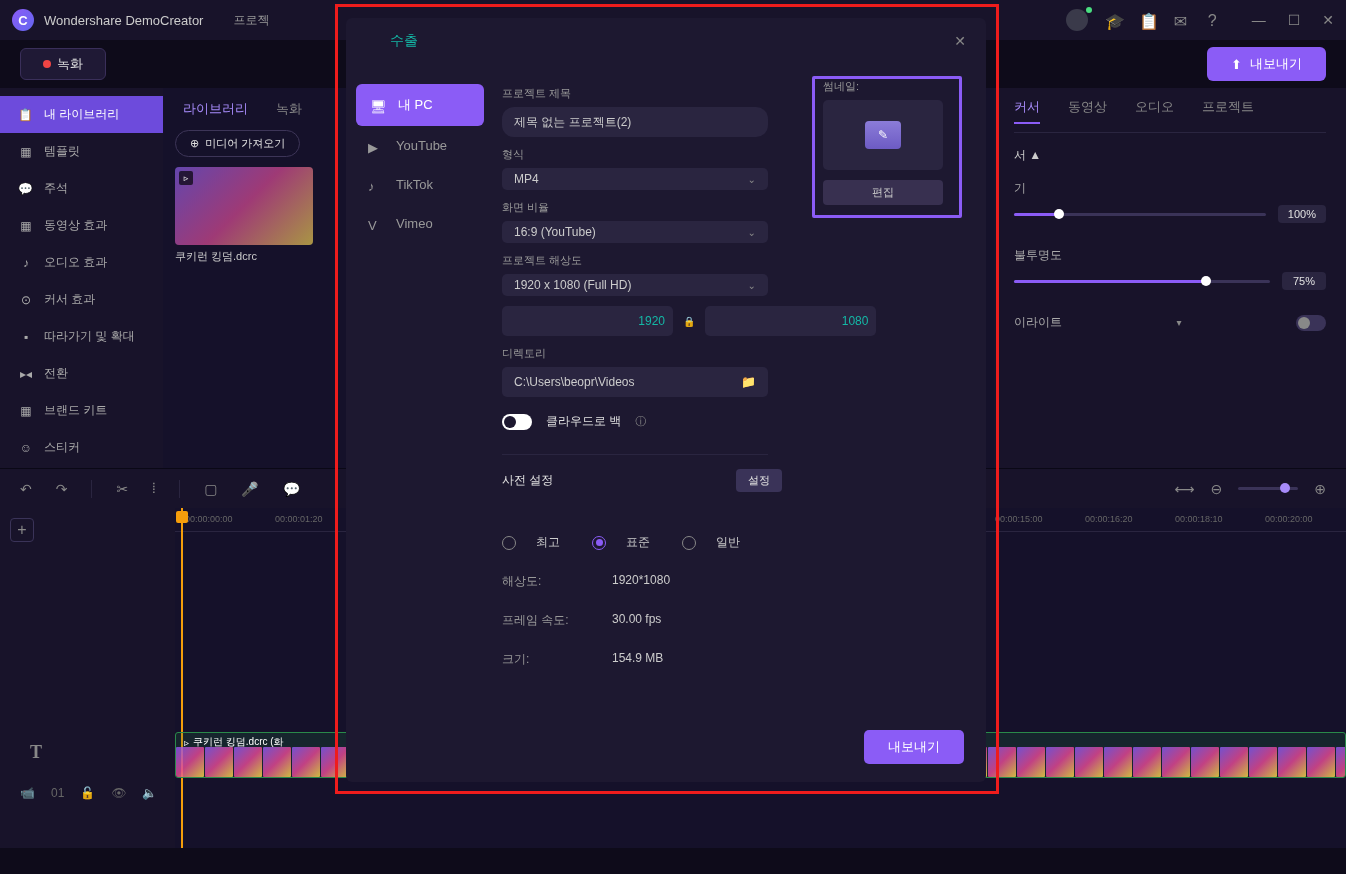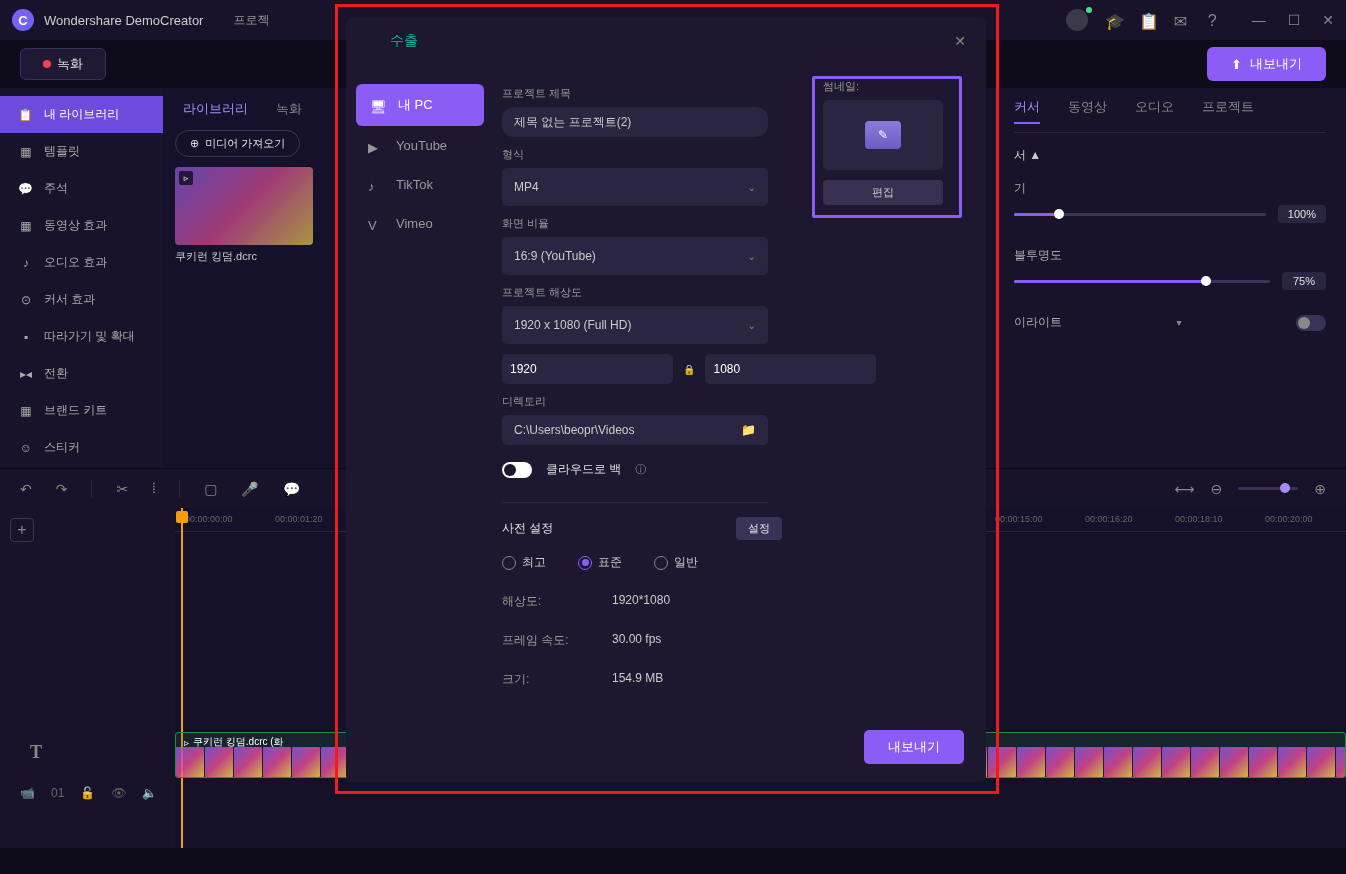--- a/index.html
+++ b/index.html
@@ -92,38 +92,38 @@
     .modal-close { font-size: 14px; color: #888; cursor: pointer; }
     .modal-body { display: flex; flex: 1; }
     .modal-sidebar { width: 148px; padding-top: 20px; }
     .ms-item { display: flex; align-items: center; gap: 10px; padding: 12px 22px; font-size: 13px; color: #999; cursor: pointer; }
     .ms-item.active { background: #8b5cf6; color: #fff; border-radius: 6px; margin: 0 10px; padding: 12px 14px; }
     .ms-icon { width: 18px; height: 12px; display: inline-block; }
     .modal-content { flex: 1; padding: 12px 20px 12px 8px; position: relative; }
     
     .field-label { font-size: 11px; color: #999; margin-bottom: 6px; margin-top: 10px; }
     .field-input { width: 266px; padding: 8px 12px; background: #2a2540; border: none; border-radius: 12px; color: #ccc; font-size: 12px; }
-    .field-select { width: 266px; padding: 12px 12px; background: #2a2540; border: none; border-radius: 5px; color: #ccc; font-size: 12px; display: flex; justify-content: space-between; align-items: center; cursor: pointer; }
+    .field-select { width: 266px; padding: 4px 12px; background: #2a2540; border: none; border-radius: 5px; color: #ccc; font-size: 12px; display: flex; justify-content: space-between; align-items: center; cursor: pointer; }
     .chev { font-size: 10px; color: #888; }
     
     .res-row { display: flex; gap: 10px; align-items: center; width: 266px; }
-    .res-input { flex: 1; padding: 8px; background: #2a2540; border: none; border-radius: 5px; color: #ffffff; font-size: 12px; text-align: left; }
+    .res-input { flex: 1; padding: 8px; background: #2a2540; border: none; border-radius: 5px; color: #14b8a6; font-size: 12px; text-align: right; }
     .lock-icon { width: 14px; color: #888; font-size: 10px; }
     
     .dir-input { width: 266px; padding: 8px 12px; background: #2a2540; border: none; border-radius: 5px; color: #ccc; font-size: 12px; display: flex; justify-content: space-between; align-items: center; }
     
     .cloud-row { display: flex; align-items: center; gap: 14px; margin-top: 16px; }
     .cloud-toggle { width: 30px; height: 16px; background: #fff; border-radius: 8px; position: relative; }
     .cloud-toggle::after { content:''; position:absolute; width:12px; height:12px; background:#1d1830; border-radius:50%; top:2px; left:2px; }
     
     .divider-line { width: 266px; height: 1px; background: #2a2540; margin: 24px 0 14px; }
     .preset-row { display: flex; align-items: center; justify-content: space-between; width: 280px; }
     .preset-btn { padding: 4px 12px; background: #3a3358; border-radius: 4px; font-size: 11px; cursor: pointer; }
     .radio-row { display: flex; gap: 32px; margin-top: 14px; }
-    .radio-item { display: flex; align-items: center; gap: 6px; font-size: 12px; color: #ccc; }
+    .radio-item { display: flex; align-items: center; gap: 20px; font-size: 12px; color: #ccc; margin-top: 28px; }
     .radio { width: 14px; height: 14px; border: 1.5px solid #888; border-radius: 50%; display: flex; align-items: center; justify-content: center; }
     .radio.checked { border-color: #8b5cf6; }
     .radio.checked::after { content:''; width:7px; height:7px; background:#8b5cf6; border-radius:50%; }
     
     .info-row { display: flex; gap: 40px; margin-top: 22px; font-size: 12px; color: #ccc; }
     .info-label { width: 70px; color: #999; }
     
     .thumb-section { position: absolute; top: 12px; right: 24px; width: 150px; text-align: center; }
     .thumb-border { border: 3px solid #8b5cf6; padding: 0 8px 10px; border-radius: 2px; }
     .thumb-label-sm { font-size: 11px; color: #999; text-align: left; margin-bottom: 6px; }

